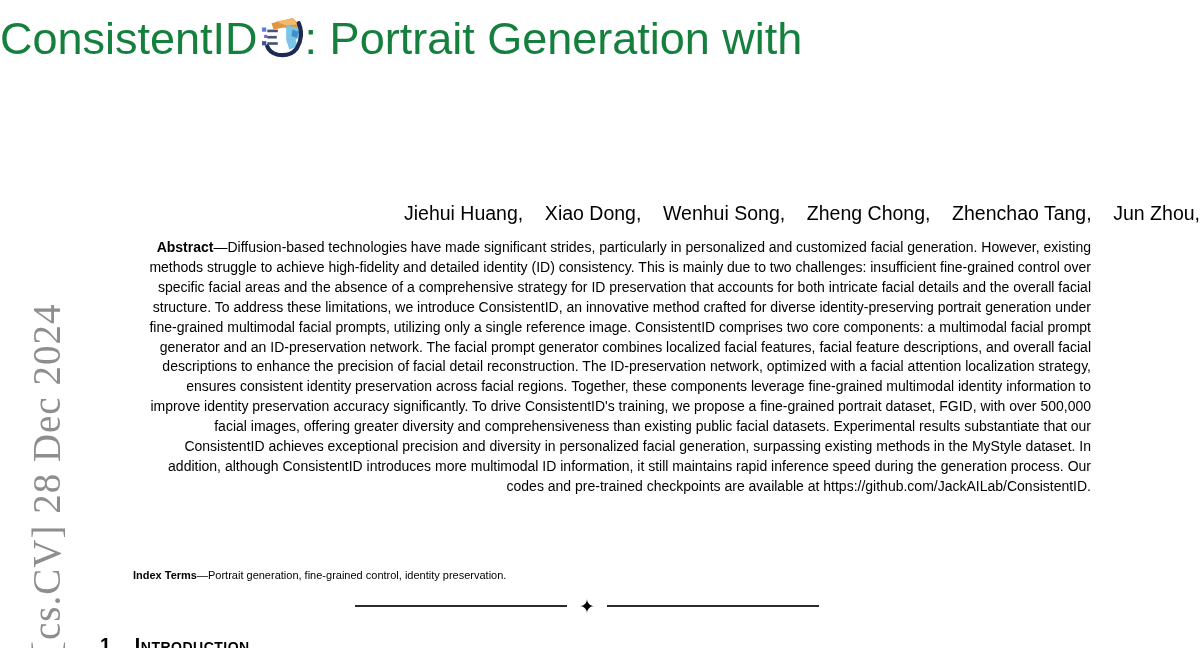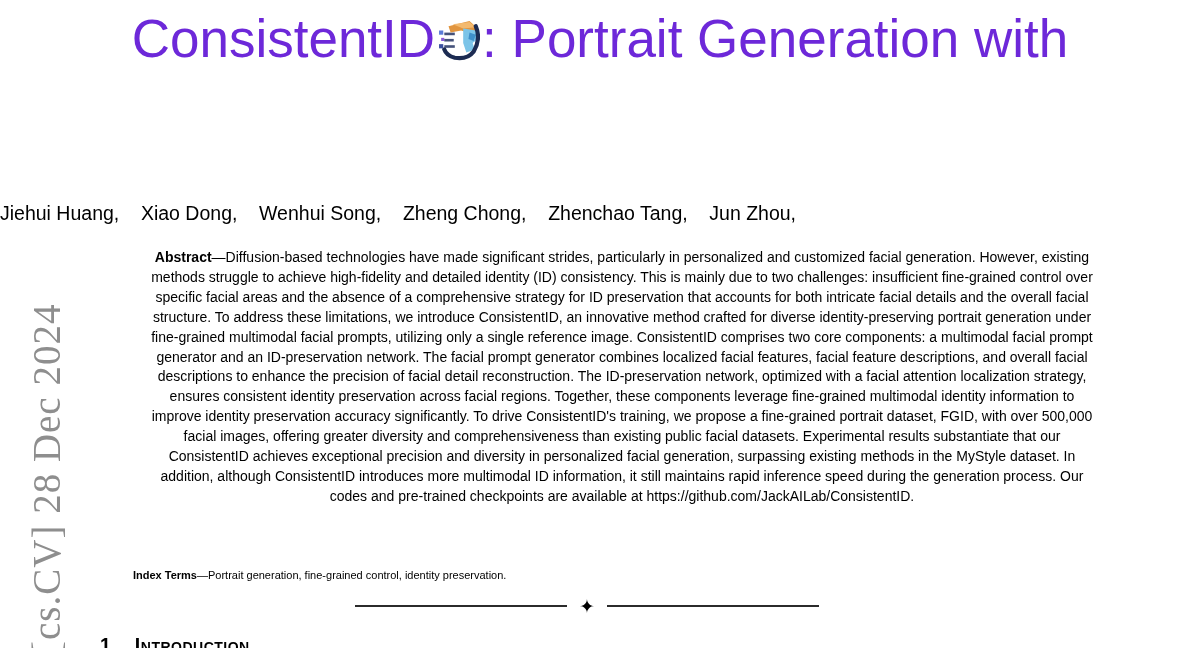--- a/index.html
+++ b/index.html
@@ -30,60 +30,59 @@
     letter-spacing: 1px;
   }
 
   
   .title {
     position: absolute;
     top: 10px;
     left: 0;
     width: 100%;
     margin: 0;
-    text-align: center;
-    font-size: 53px;
+    font-size: 45px;
     font-weight: 400;
     line-height: 57px;
     letter-spacing: 0px;
-    color: #6d28d9;
+    color: #15803d;
   }
   .logo {
     display: inline-block;
     width: 42px;
     height: 42px;
     vertical-align: -5px;
     margin: 0 2px 0 3px;
   }
   .logo svg { width: 100%; height: 100%; }
 
   
   .authors {
     position: absolute;
     top: 146px;
     left: 0;
     width: 100%;
-    text-align: left;
+    text-align: right;
     font-size: 19.5px;
     line-height: 27px;
     white-space: pre-wrap;
     color: #000000;
   }
 
   
   .abstract {
     position: absolute;
     top: 238px;
     left: 133px;
     width: 958px;
-    margin: 10px;
+    margin: 0;
     font-size: 14px;
     line-height: 19.9px;
     color: #000000;
-    text-align: center;
+    text-align: right;
   }
   .abstract b, .index-terms b { font-weight: 700; }
 
   .index-terms {
     position: absolute;
     top: 566px;
     left: 133px;
     width: 958px;
     margin: 0;
     font-size: 11px;

